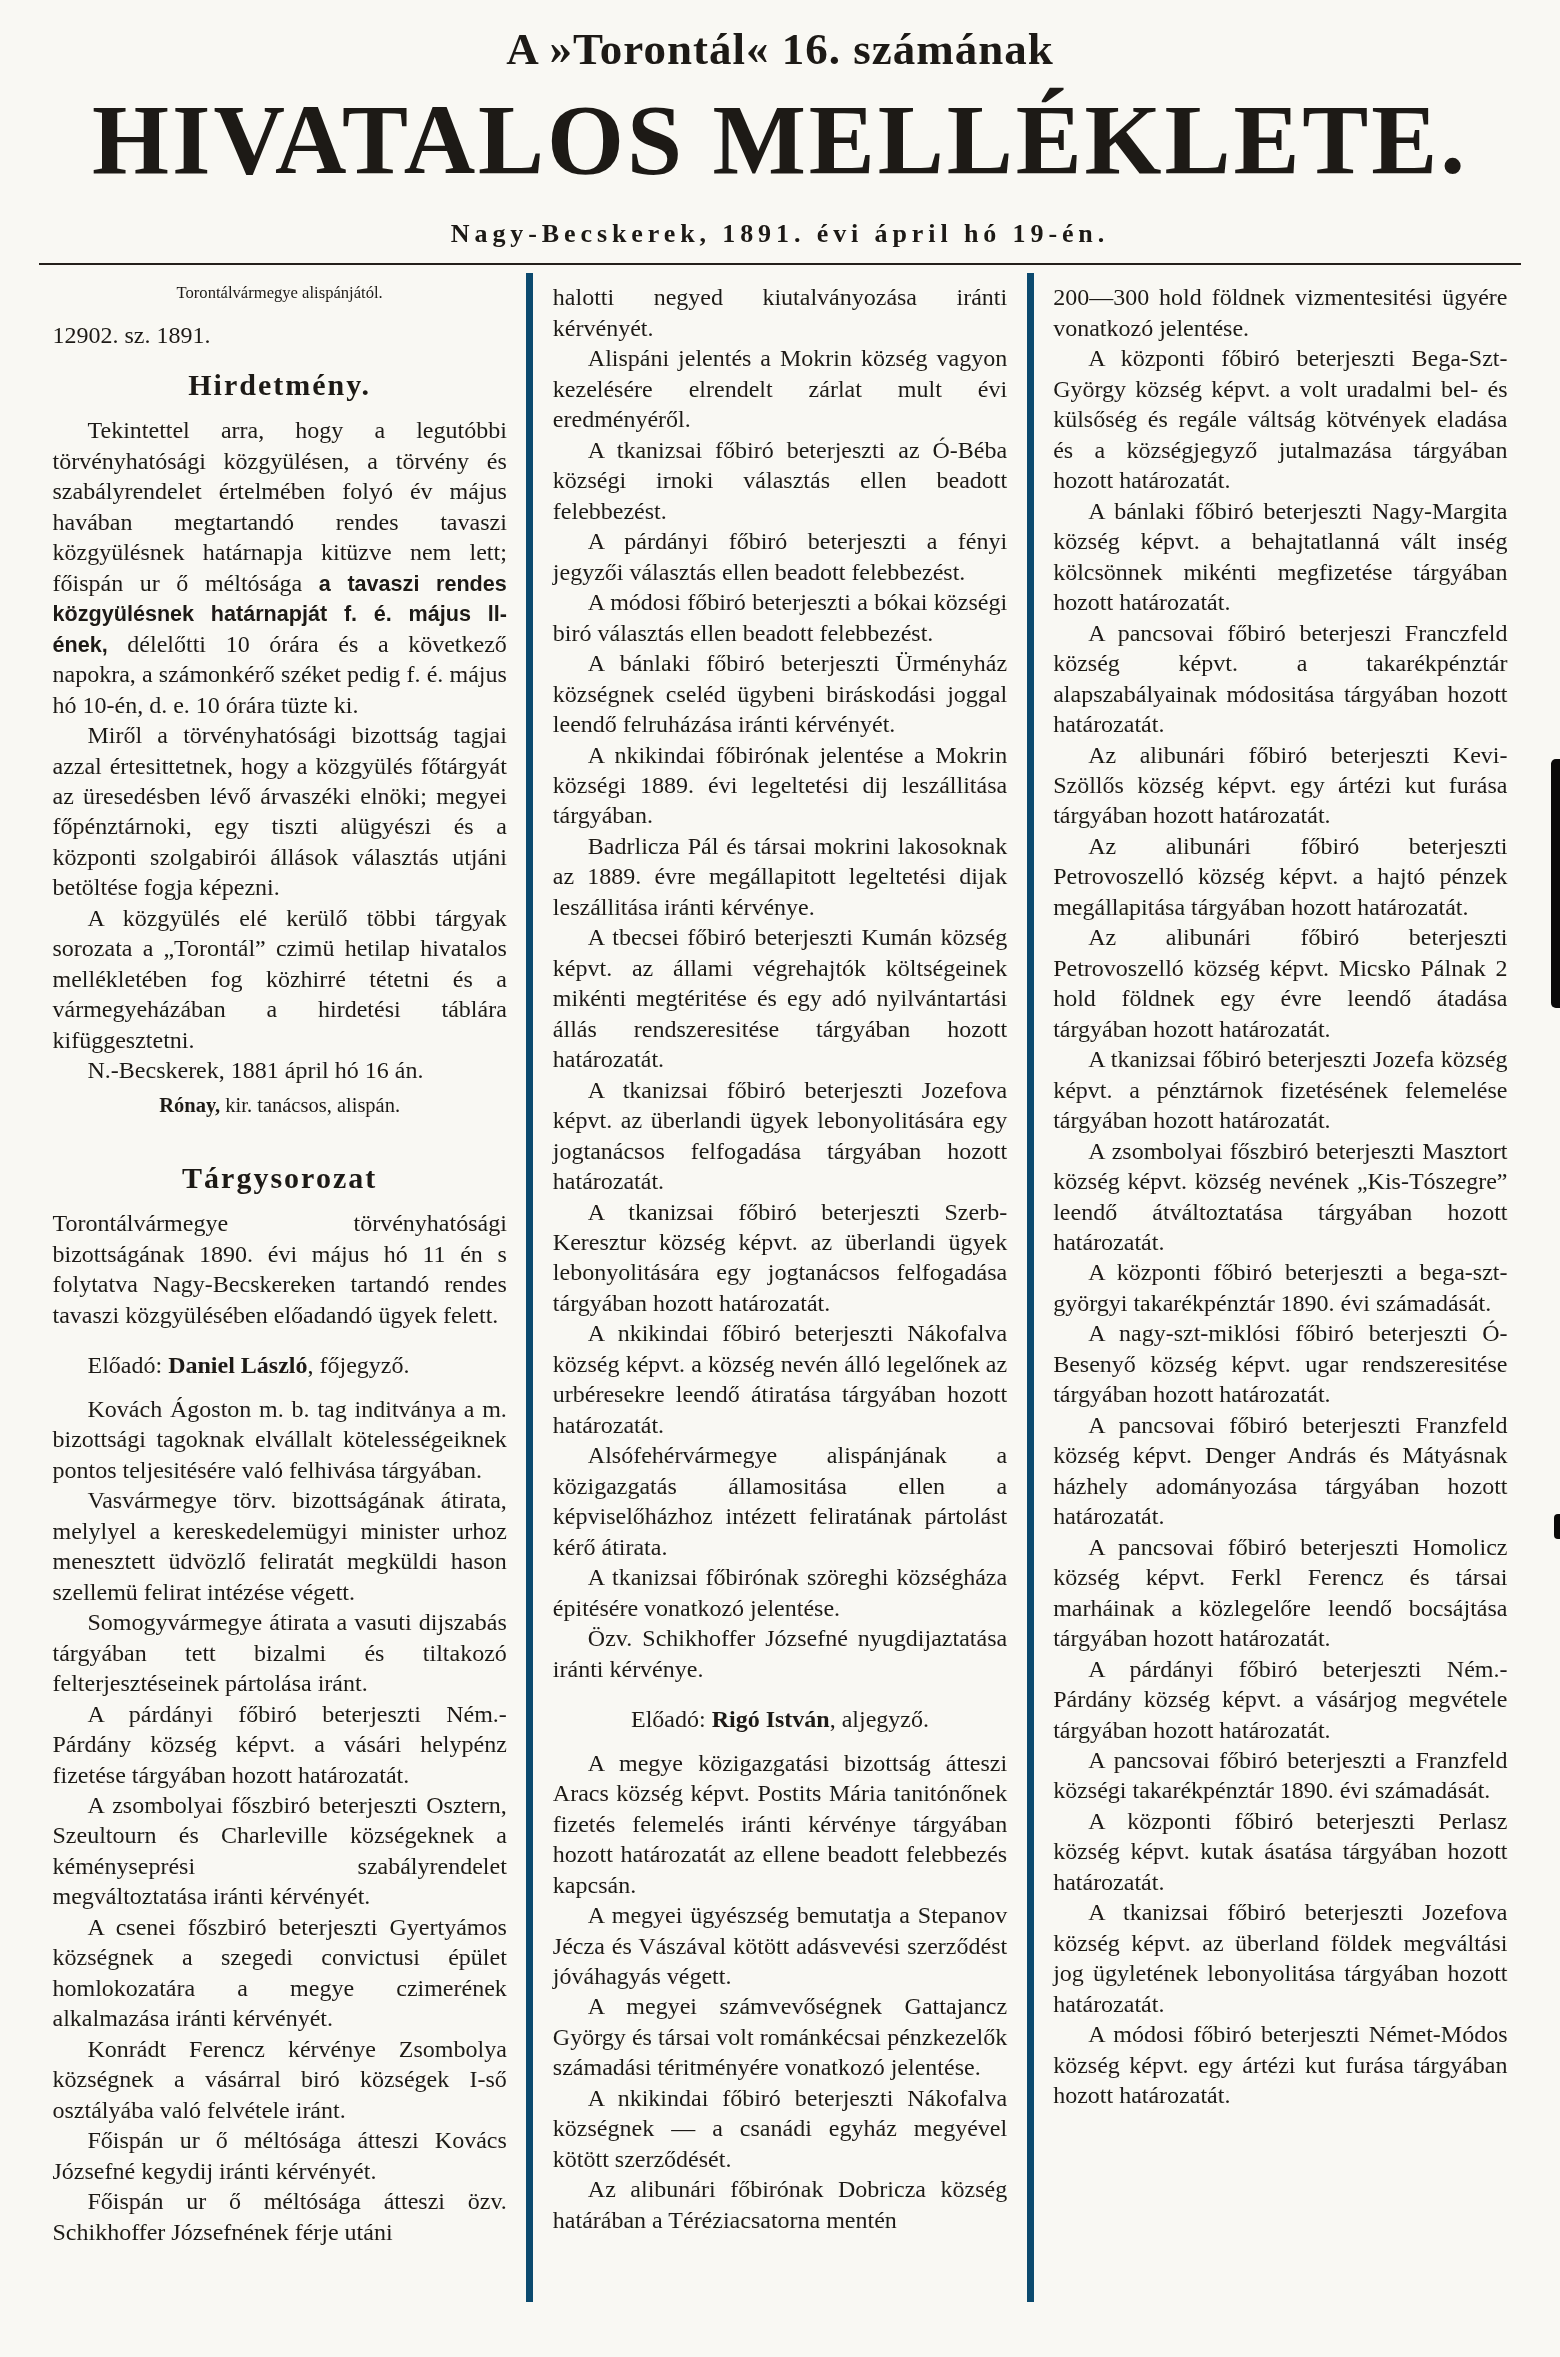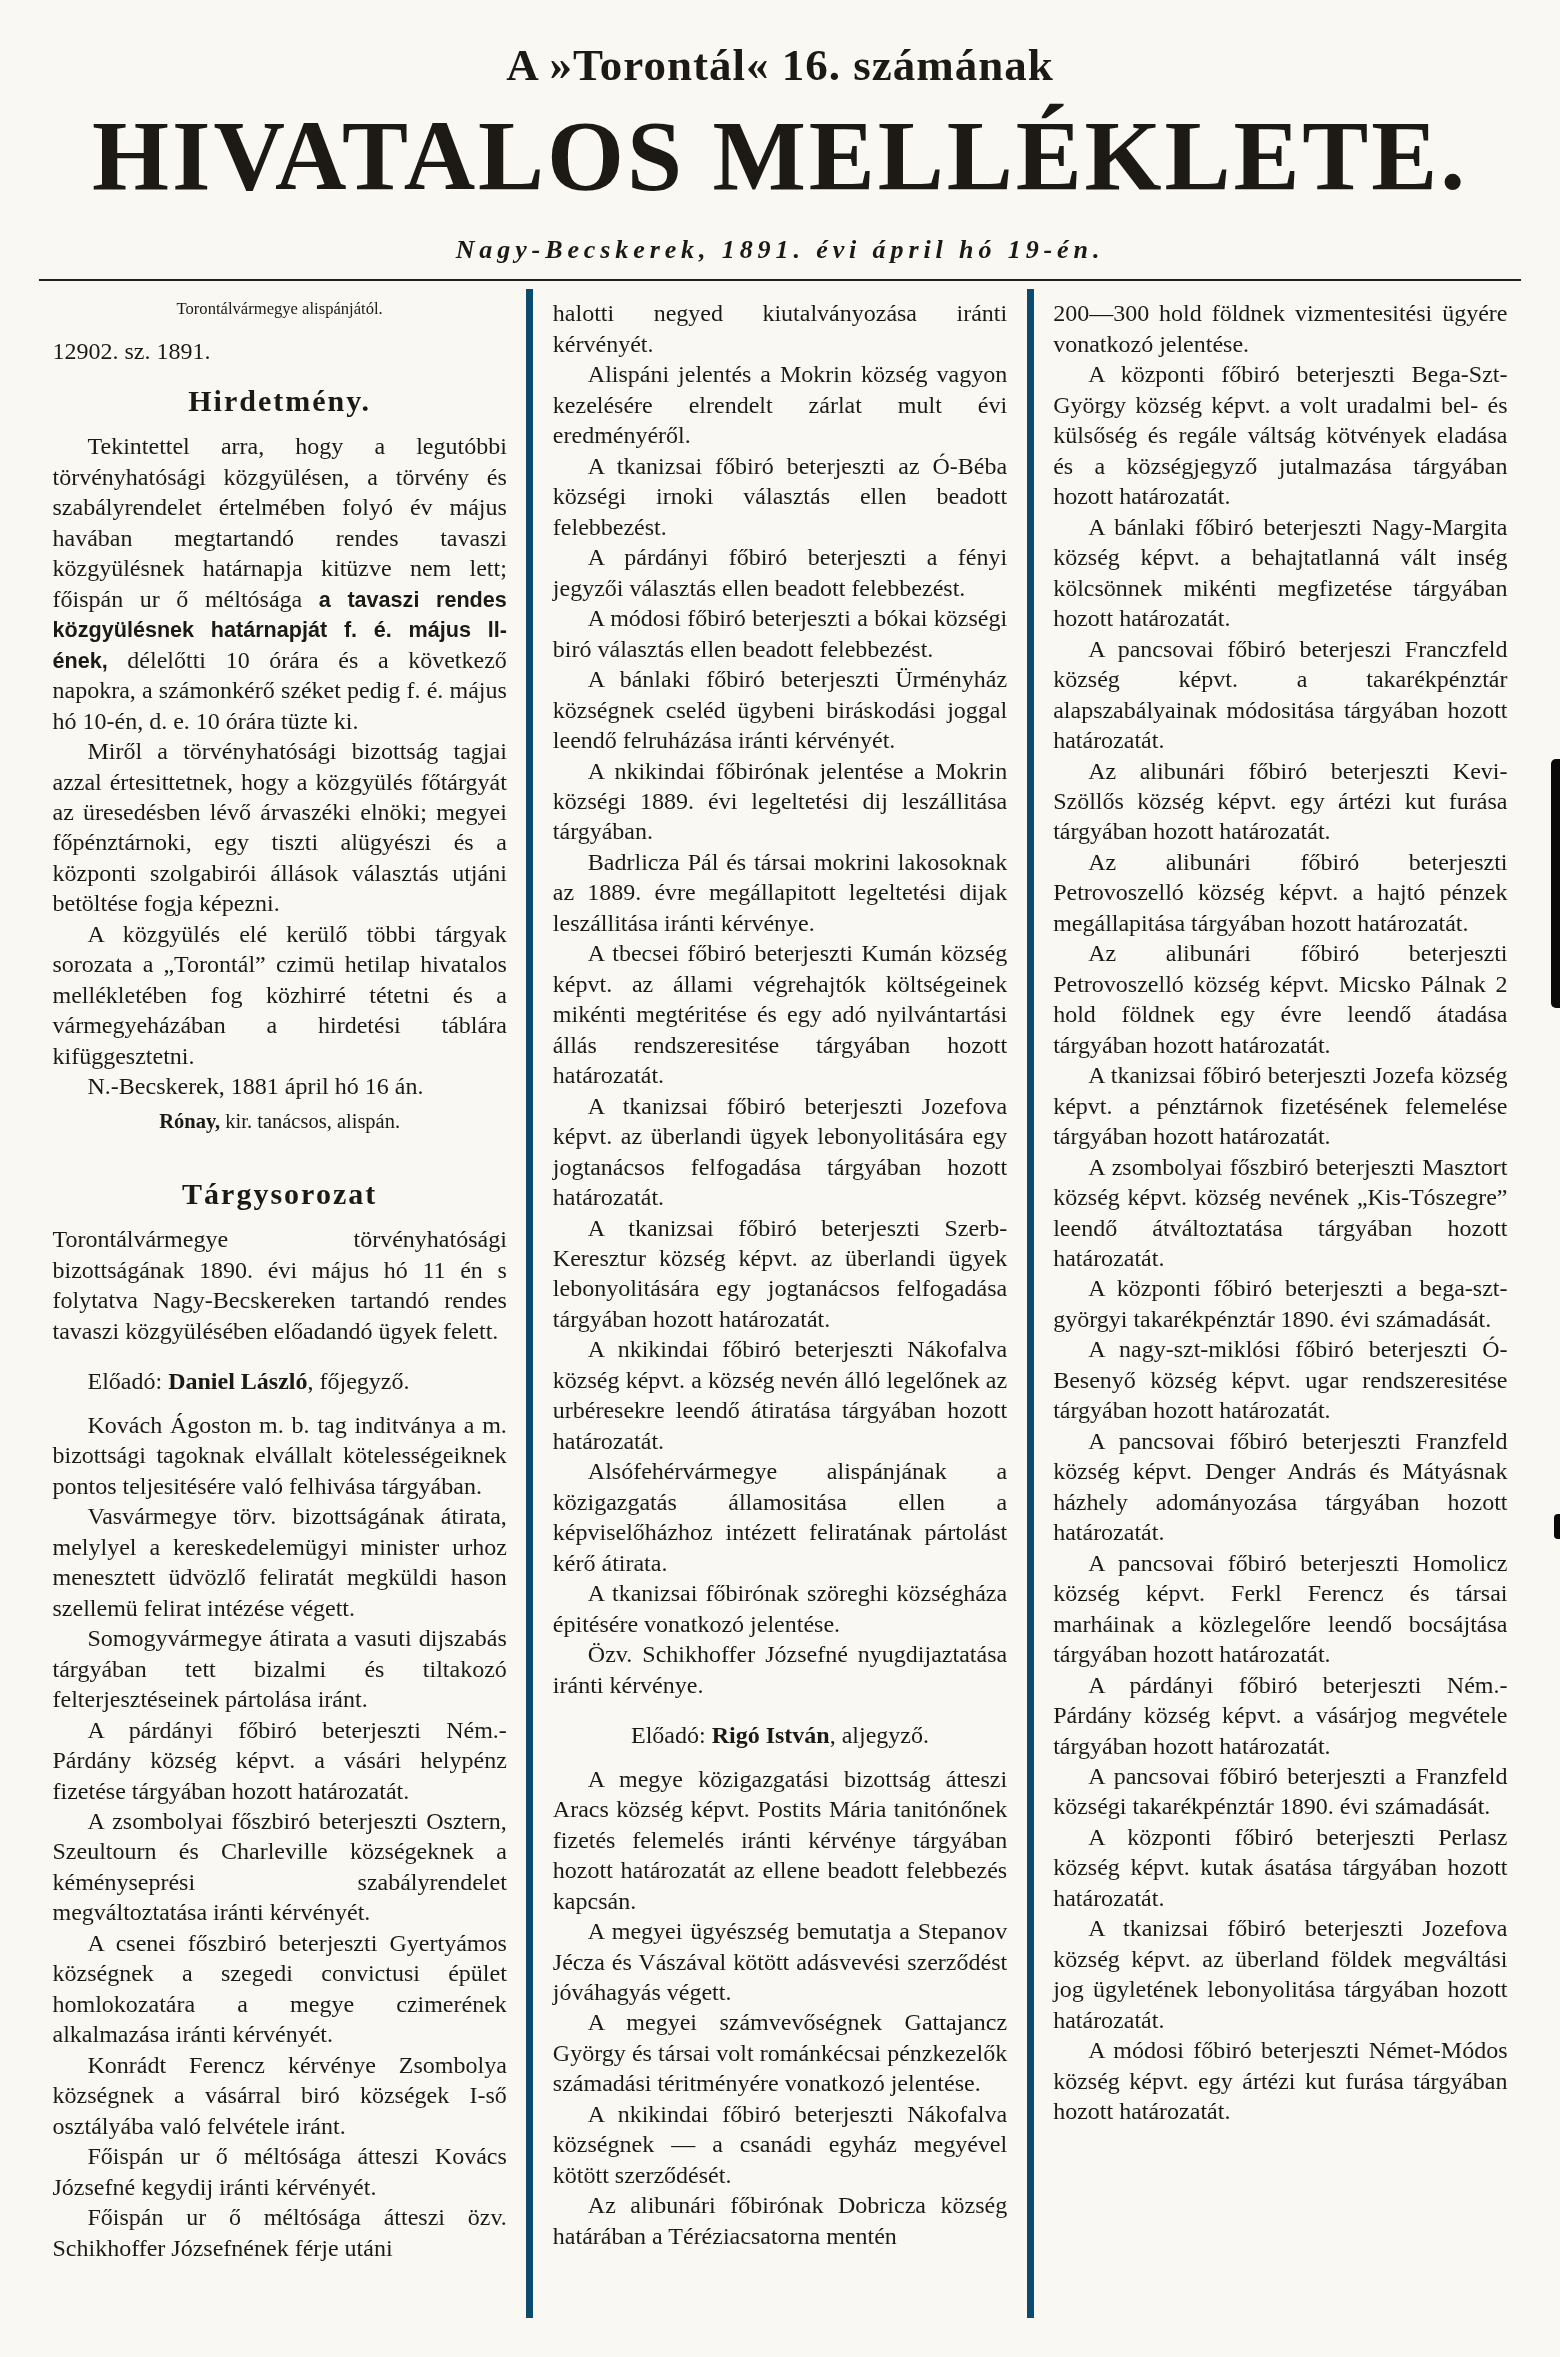--- a/index.html
+++ b/index.html
@@ -4,24 +4,24 @@
 <title>A Torontál 16. számának Hivatalos Melléklete</title>
 <style>
   * { box-sizing: border-box; }
   html, body { margin: 0; padding: 0; }
   body {
     width: 1560px; height: 2357px;
     background: #f9f8f3; color: #1d1a16;
     font-family: "Liberation Serif", "DejaVu Serif", serif;
     position: relative; overflow: hidden;
   }
-  .masthead { text-align: center; padding-top: 39px; }
+  .masthead { text-align: center; padding-top: 23px; }
   .mh-kicker { font-size: 45px; font-weight: bold; letter-spacing: 1px; }
   .mh-title  { font-size: 99px; font-weight: bold; letter-spacing: 2.9px; margin-top: 7.8px; white-space: nowrap; }
-  .mh-dateline { font-size: 26px; font-weight: bold; letter-spacing: 4.9px; margin-top: 23.4px; font-style: italic; }
+  .mh-dateline { font-size: 26px; font-weight: bold; letter-spacing: 4.9px; margin-top: 23.4px; }
   .mh-rule { width: 1482px; border: none; border-top: 2.9px solid #241f1a; margin: 13.7px auto 0; }
   .cols { display: flex; margin: 7.8px 33px 0; min-height: 2029px; }
   .col { flex: 1 1 0; padding: 9.8px 19.5px 0; font-size: 24px; line-height: 1.27; text-align: justify; }
   .col + .col { border-left: 7px solid #0c4a6e; }
   p.blk { margin: 0; text-indent: 35px; }
   p.noind, p.ctr, p.kick, p.num, p.sig, p.head { text-indent: 0; }
   p.ctr { text-align: center; }
   p.kick { text-align: center; font-size: 16.6px; margin-bottom: 16px; }
   p.num { text-align: left; margin-bottom: 7.8px; }
   p.head { text-align: center; font-weight: bold; font-size: 30px; letter-spacing: 2px; margin: 15.6px 0 11.7px; }

